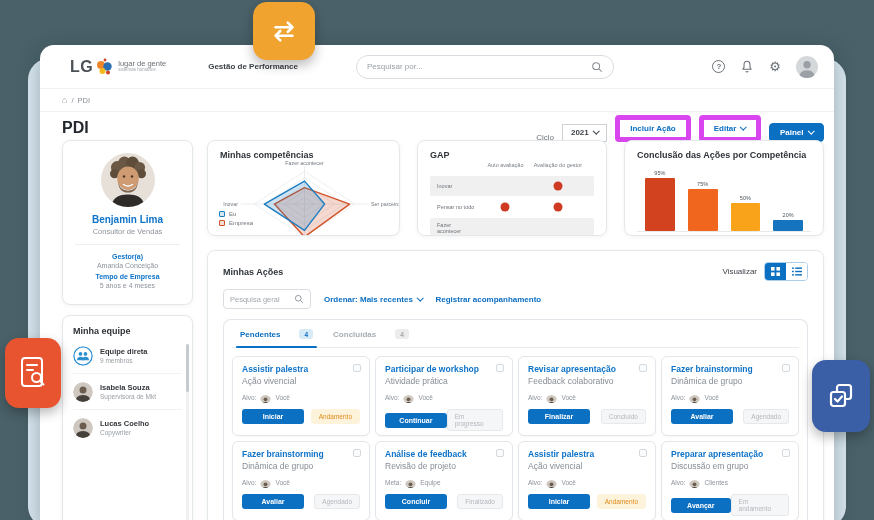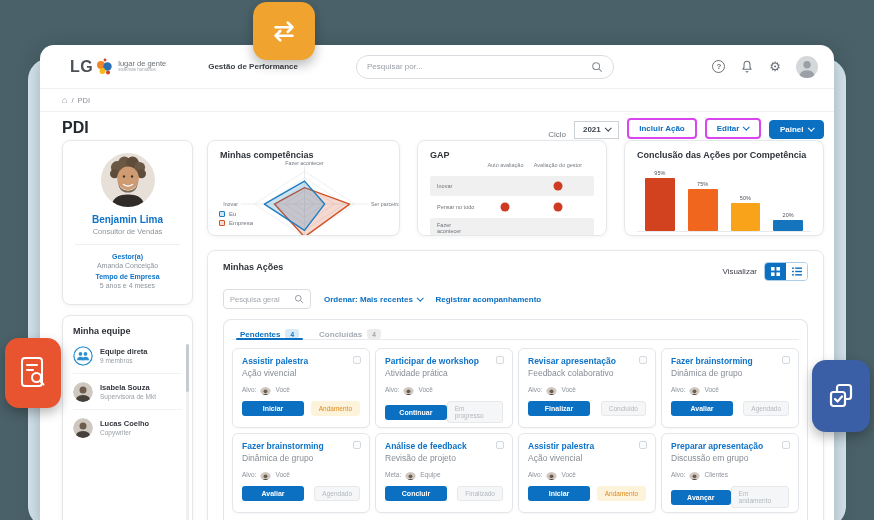--- a/index.html
+++ b/index.html
@@ -26,21 +26,21 @@
   .avatar-sm{width:22px;height:22px;border-radius:50%;background:#d5d8db;overflow:hidden;display:flex;align-items:flex-end;justify-content:center}
 
   
   .breadcrumb{height:23px;display:flex;align-items:center;gap:4px;padding-left:22px;font-size:7.5px;color:#8a9097;border-bottom:1px solid #eef0f2}
   .titlebar{height:28px;display:flex;align-items:center;padding:4px 10px 0 22px}
   .page-title{font-size:16px;font-weight:bold;color:#23282e}
   .controls{margin-left:auto;display:flex;align-items:flex-end;gap:8px;font-size:8px}
   .cycle-label{color:#6f757c}
   .select-box{border:1px solid #ccd1d6;border-radius:0;padding:3.5px 8px;font-weight:bold;color:#3e444b;display:flex;align-items:center;background:#fff}
   .btn{border-radius:4px;padding:4px 10px;font-size:8px;font-weight:bold;display:flex;align-items:center;cursor:default}
-  .btn-outline{border:2px solid #d946ef;color:#0b6fc2;background:#fff}
+  .btn-outline{border:5px solid #d946ef;color:#0b6fc2;background:#fff}
   .btn-solid{background:#0b6fc2;color:#fff;border:1px solid #0b6fc2}
   .chev{display:inline-block;width:4.5px;height:4.5px;border-right:1.4px solid currentColor;border-bottom:1.4px solid currentColor;transform:rotate(45deg) translate(-1px,-1px);margin-left:5px}
 
   
   .main{position:absolute;top:95px;left:0;right:0;bottom:0;display:flex;gap:14px;padding:0 10px 0 22px}
   .leftcol{width:131px;display:flex;flex-direction:column;gap:10px}
   .rightcol{flex:1;display:flex;flex-direction:column;gap:14px;min-width:0}
   .card{background:#fff;border:1px solid #e5e8eb;border-radius:8px;box-shadow:0 1px 4px rgba(40,50,60,.06)}
 
   
@@ -90,36 +90,36 @@
   .bar-card{flex:1}
   .bar-plot{display:flex;align-items:flex-end;gap:13px;height:66px;margin-top:6px;padding:0 8px;border-bottom:1px solid #e8eaec}
   .bar-col{flex:1;display:flex;flex-direction:column;justify-content:flex-end;align-items:center}
   .bar-value{font-size:5.5px;color:#4e545b;margin-bottom:2px}
   .bar-rect{width:100%;border-radius:1px}
   .bar-cats{display:flex;gap:13px;padding:0 8px;margin-top:3px}
   .bar-cat{flex:1;text-align:center;font-size:5.5px;color:#7b8187;line-height:1.2}
 
   
   .actions{flex:1;display:flex;flex-direction:column;padding:11px 15px 0;overflow:hidden}
-  .actions-head{display:flex;align-items:flex-start}
+  .actions-head{display:flex;align-items:center}
   .actions-title{font-size:9px;font-weight:bold;color:#2f343a}
   .view-group{margin-left:auto;display:flex;align-items:center;gap:7px}
   .view-label{font-size:8px;color:#3e444b}
   .toggle{display:flex;border:1px solid #aacdea;border-radius:4px;overflow:hidden}
   .toggle-btn{width:21px;height:17px;display:flex;align-items:center;justify-content:center}
   .toggle-btn.active{background:#0b6fc2}
   .toggle-btn.inactive{background:#fff}
   .filters{display:flex;align-items:center;gap:13px;margin-top:8px}
   .mini-search{width:88px;height:20px;border:1px solid #d9dde2;border-radius:4px;display:flex;align-items:center;padding:0 6px;background:#fff}
   .mini-search input{flex:1;border:0;outline:0;font-size:7.5px;color:#5a6066;font-family:inherit;min-width:0;background:transparent}
   .mini-search input::placeholder{color:#a3a8ad}
   .link-blue{font-size:8px;font-weight:bold;color:#0b6fc2;display:flex;align-items:center}
   .panel{margin-top:10px;flex:1;border:1px solid #e2e5e9;border-radius:8px 8px 0 0;border-bottom:0;padding:0 8px;position:relative}
   .tabs{display:flex;gap:20px;padding:9px 8px 0;border-bottom:1px solid #e8eaed}
-  .tab{display:flex;align-items:center;gap:5px;font-size:8px;font-weight:bold;position:relative}
+  .tab{display:flex;align-items:center;gap:19px;font-size:8px;font-weight:bold;padding-bottom:8px;position:relative}
   .tab.active{color:#0b6fc2}
   .tab.active::after{content:"";position:absolute;left:-4px;right:-4px;bottom:-1px;height:2px;background:#0b6fc2;border-radius:2px}
   .tab.inactive{color:#a7adb3}
   .tab-badge{font-size:6.5px;font-weight:bold;border-radius:3px;padding:1.5px 5px}
   .tab.active .tab-badge{background:#d6eaf8;color:#0b6fc2}
   .tab.inactive .tab-badge{background:#ececec;color:#a0a5aa}
   .cards-grid{display:grid;grid-template-columns:repeat(4,1fr);grid-auto-rows:80px;gap:5px;margin-top:8px}
   .action-card{background:#fff;border:1px solid #e3e6ea;border-radius:6px;padding:7px 9px;position:relative;box-shadow:0 1px 2px rgba(40,50,60,.04)}
   .ac-title{font-size:8.5px;font-weight:bold;color:#0e73c8;line-height:1.2}
   .ac-sub{font-size:8.5px;color:#878d95;margin-top:2px}

